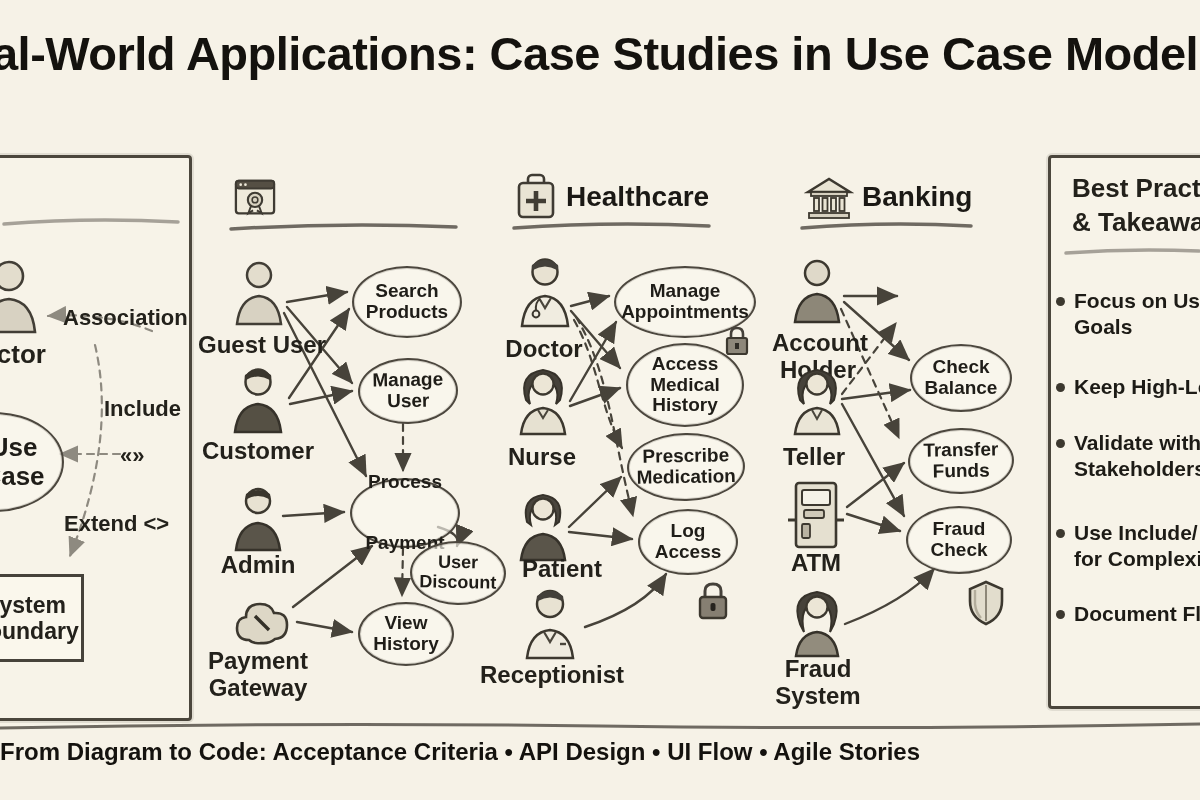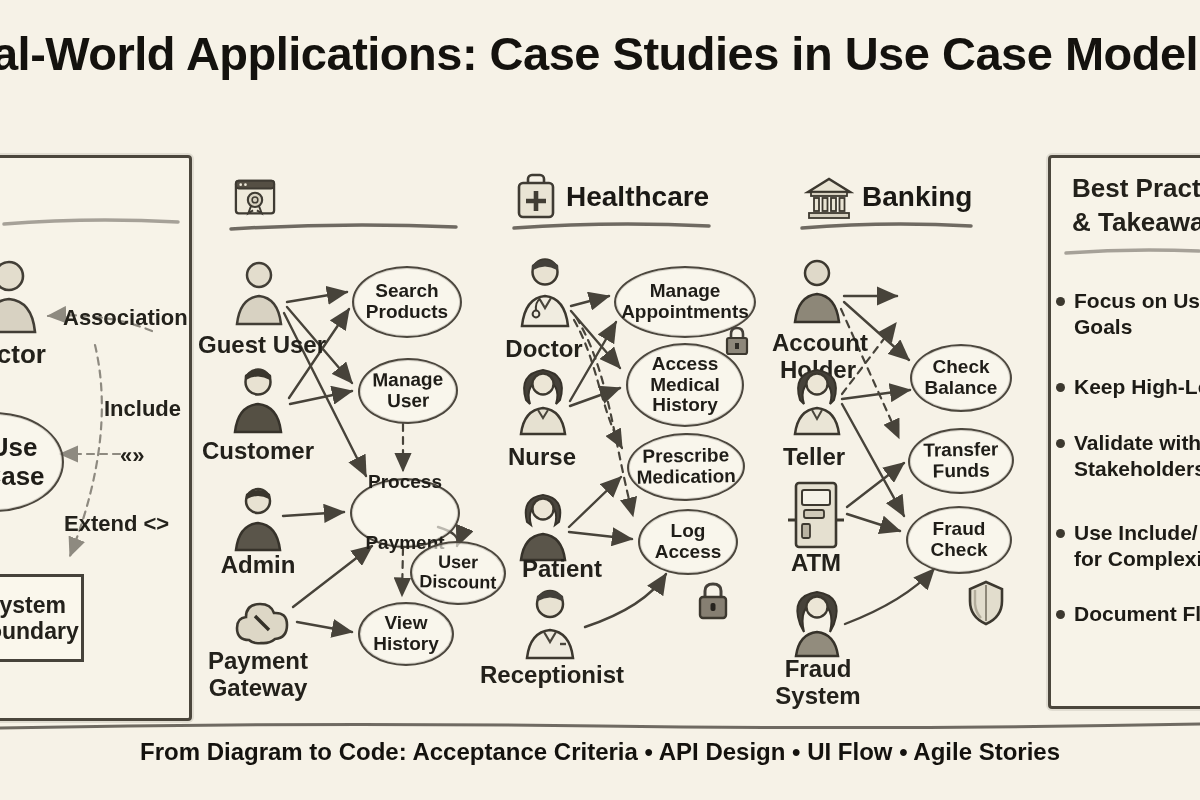--- a/index.html
+++ b/index.html
@@ -4,21 +4,21 @@
 <style>
   html,body{margin:0;padding:0;}
   body{width:1200px;height:800px;overflow:hidden;background:#f6f2e7;
        font-family:"Liberation Sans", sans-serif;color:#23211b;}
   #stage{position:relative;width:1200px;height:800px;overflow:hidden;}
   .abs{position:absolute;}
   .title{position:absolute;top:26px;left:50%;transform:translateX(-50%);
          white-space:nowrap;font-size:47px;font-weight:800;color:#14120e;letter-spacing:-.5px;}
   .subtitle{position:absolute;top:96px;left:0;width:1200px;text-align:center;
             font-size:29px;font-weight:800;color:#14120e;}
-  .footer{position:absolute;top:738px;left:0;width:1200px;text-align:center;
+  .footer{position:absolute;top:738px;left:0;width:1200px;text-align:left;
           font-size:24px;font-weight:800;color:#14120e;}
   .panel{position:absolute;border:3px solid #4b463c;border-radius:4px;
          background:rgba(249,246,236,.4);box-shadow:0 0 0 2px rgba(75,70,60,.12);}
   .hdr{position:absolute;font-size:28px;font-weight:800;color:#1b1915;white-space:nowrap;}
   .lbl{position:absolute;font-weight:800;text-align:center;color:#23211b;
        font-size:24px;line-height:1.12;white-space:nowrap;}
   .uc{position:absolute;border:2.6px solid #4c473e;border-radius:50%;
       display:flex;flex-direction:column;justify-content:center;align-items:center;
       background:rgba(251,248,238,.65);font-weight:800;color:#1f1d18;
       font-size:19px;line-height:1.1;text-align:center;

